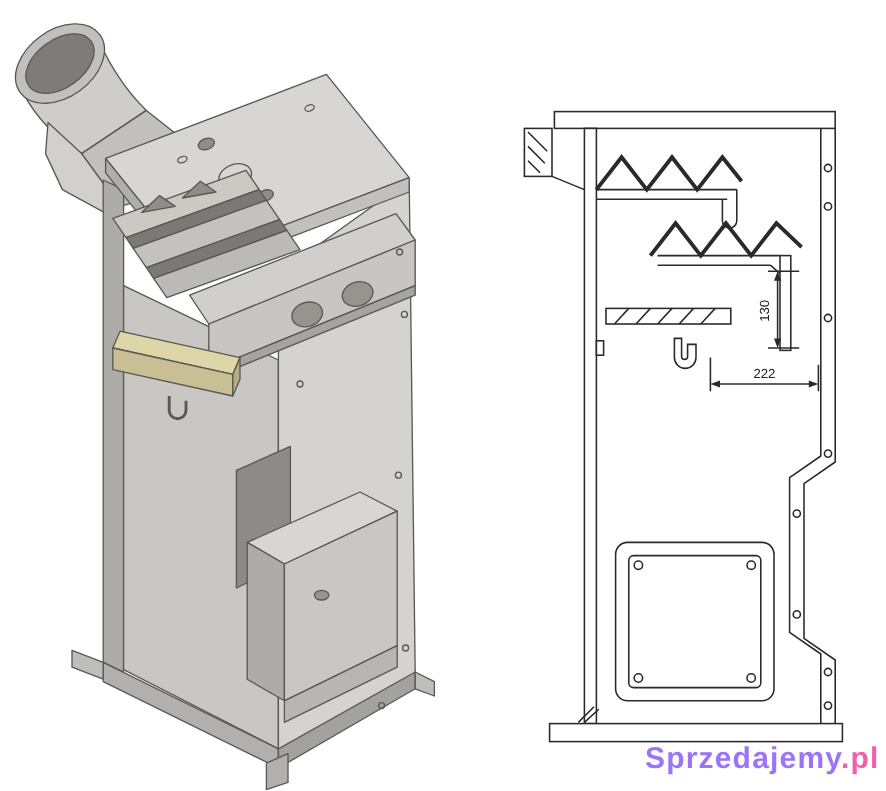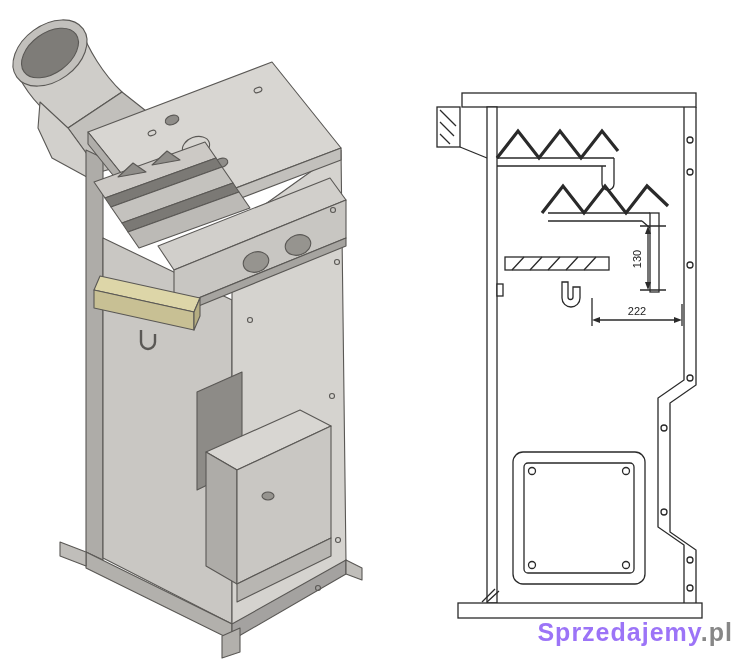--- a/index.html
+++ b/index.html
@@ -3,21 +3,21 @@
 <meta charset="utf-8">
 <style>
   html,body{margin:0;padding:0;background:#ffffff;}
   .stage{position:relative;width:738px;height:659px;background:#ffffff;overflow:hidden;
          font-family:"Liberation Sans",sans-serif;}
   svg{display:block;}
   .dim-text{font-family:"Liberation Sans",sans-serif;font-size:11px;fill:#222;}
   .watermark{position:absolute;right:5px;bottom:12px;font-size:25px;font-weight:bold;
              letter-spacing:1px;opacity:0.85;pointer-events:none;}
   .watermark .brand{color:#8b5cf6;}
-  .watermark .tld{color:#737373;}
+  .watermark .tld{color:#ec4899;}
 </style>
 </head>
 <body>
 
 <div class="stage">
 <svg width="738" height="659" viewBox="0 0 738 659">
 
   <g stroke="#5a5855" stroke-width="1.1" stroke-linejoin="round">
 
     <path fill="#cfcdc9" d="M19,77 C30,98 48,116 68,128 L122,92 C103,74 88,49 80,27 Z"></path>

